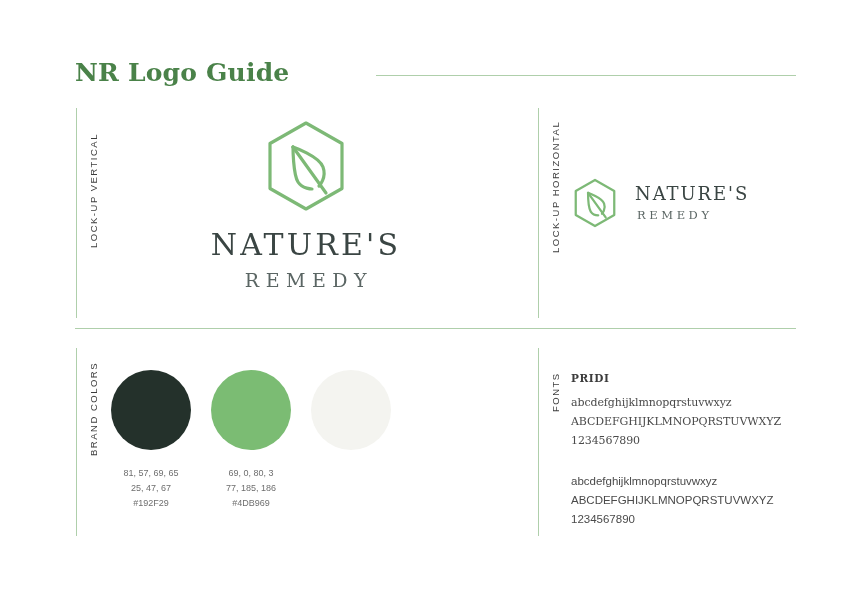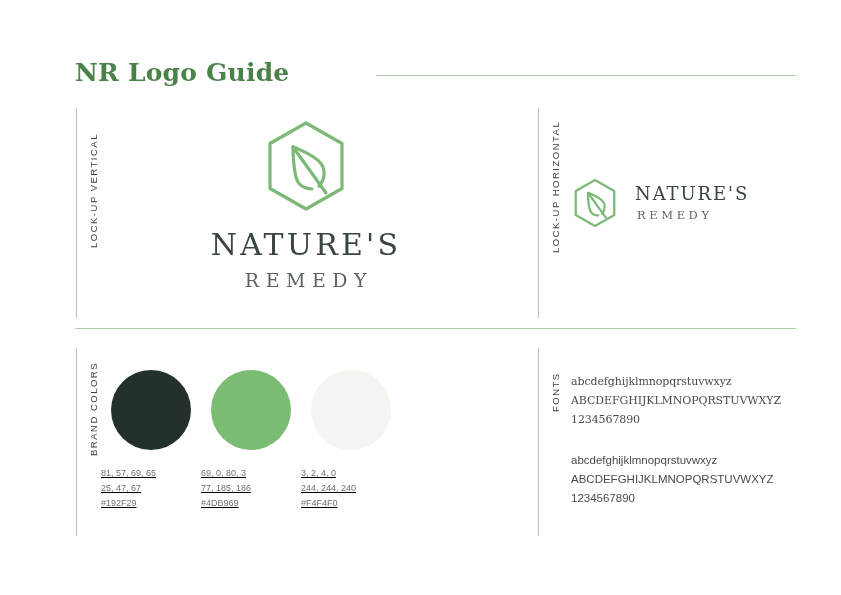--- a/index.html
+++ b/index.html
@@ -140,21 +140,21 @@
   
   .swatches {
     position: absolute;
     left: 85px;
     top: 370px;
     width: 400px;
     display: flex;
   }
   .swatch-col {
     width: 100px;
-    text-decoration: underline;
+    text-align: center;
   }
   .swatch-dot {
     width: 80px;
     height: 80px;
     border-radius: 50%;
     margin: 0 auto;
   }
   .swatch-meta {
     margin-top: 16px;
     font-family: "Liberation Sans", sans-serif;
@@ -254,33 +254,29 @@
     <div class="swatch-col">
       <div class="swatch-dot" style="background-color: rgb(123, 188, 115);"></div>
       <div class="swatch-meta">
         <div>69, 0, 80, 3</div>
         <div>77, 185, 186</div>
         <div>#4DB969</div>
       </div>
     </div>
     <div class="swatch-col">
       <div class="swatch-dot" style="background-color: rgb(244, 244, 240);"></div>
-      <div class="swatch-meta">
-        <div>3, 2, 4, 0</div>
-        <div>244, 244, 240</div>
-        <div>#F4F4F0</div>
-      </div>
     </div>
   </div>
 
   <div class="vlabel" style="left:534px; top:412px;">FONTS</div>
   <div class="vline" style="left: 522px; top: 348px; height: 188px; background-color: rgb(175, 207, 171);"></div>
 
   <div class="fonts-block">
     <div class="font-group pridi">
+      <div class="font-name">PRIDI</div>
       <div class="specimen">abcdefghijklmnopqrstuvwxyz</div>
       <div class="specimen">ABCDEFGHIJKLMNOPQRSTUVWXYZ</div>
       <div class="specimen">1234567890</div>
     </div>
     <div class="font-group roboto">
       <div class="specimen">abcdefghijklmnopqrstuvwxyz</div>
       <div class="specimen">ABCDEFGHIJKLMNOPQRSTUVWXYZ</div>
       <div class="specimen">1234567890</div>
     </div>
   </div>

